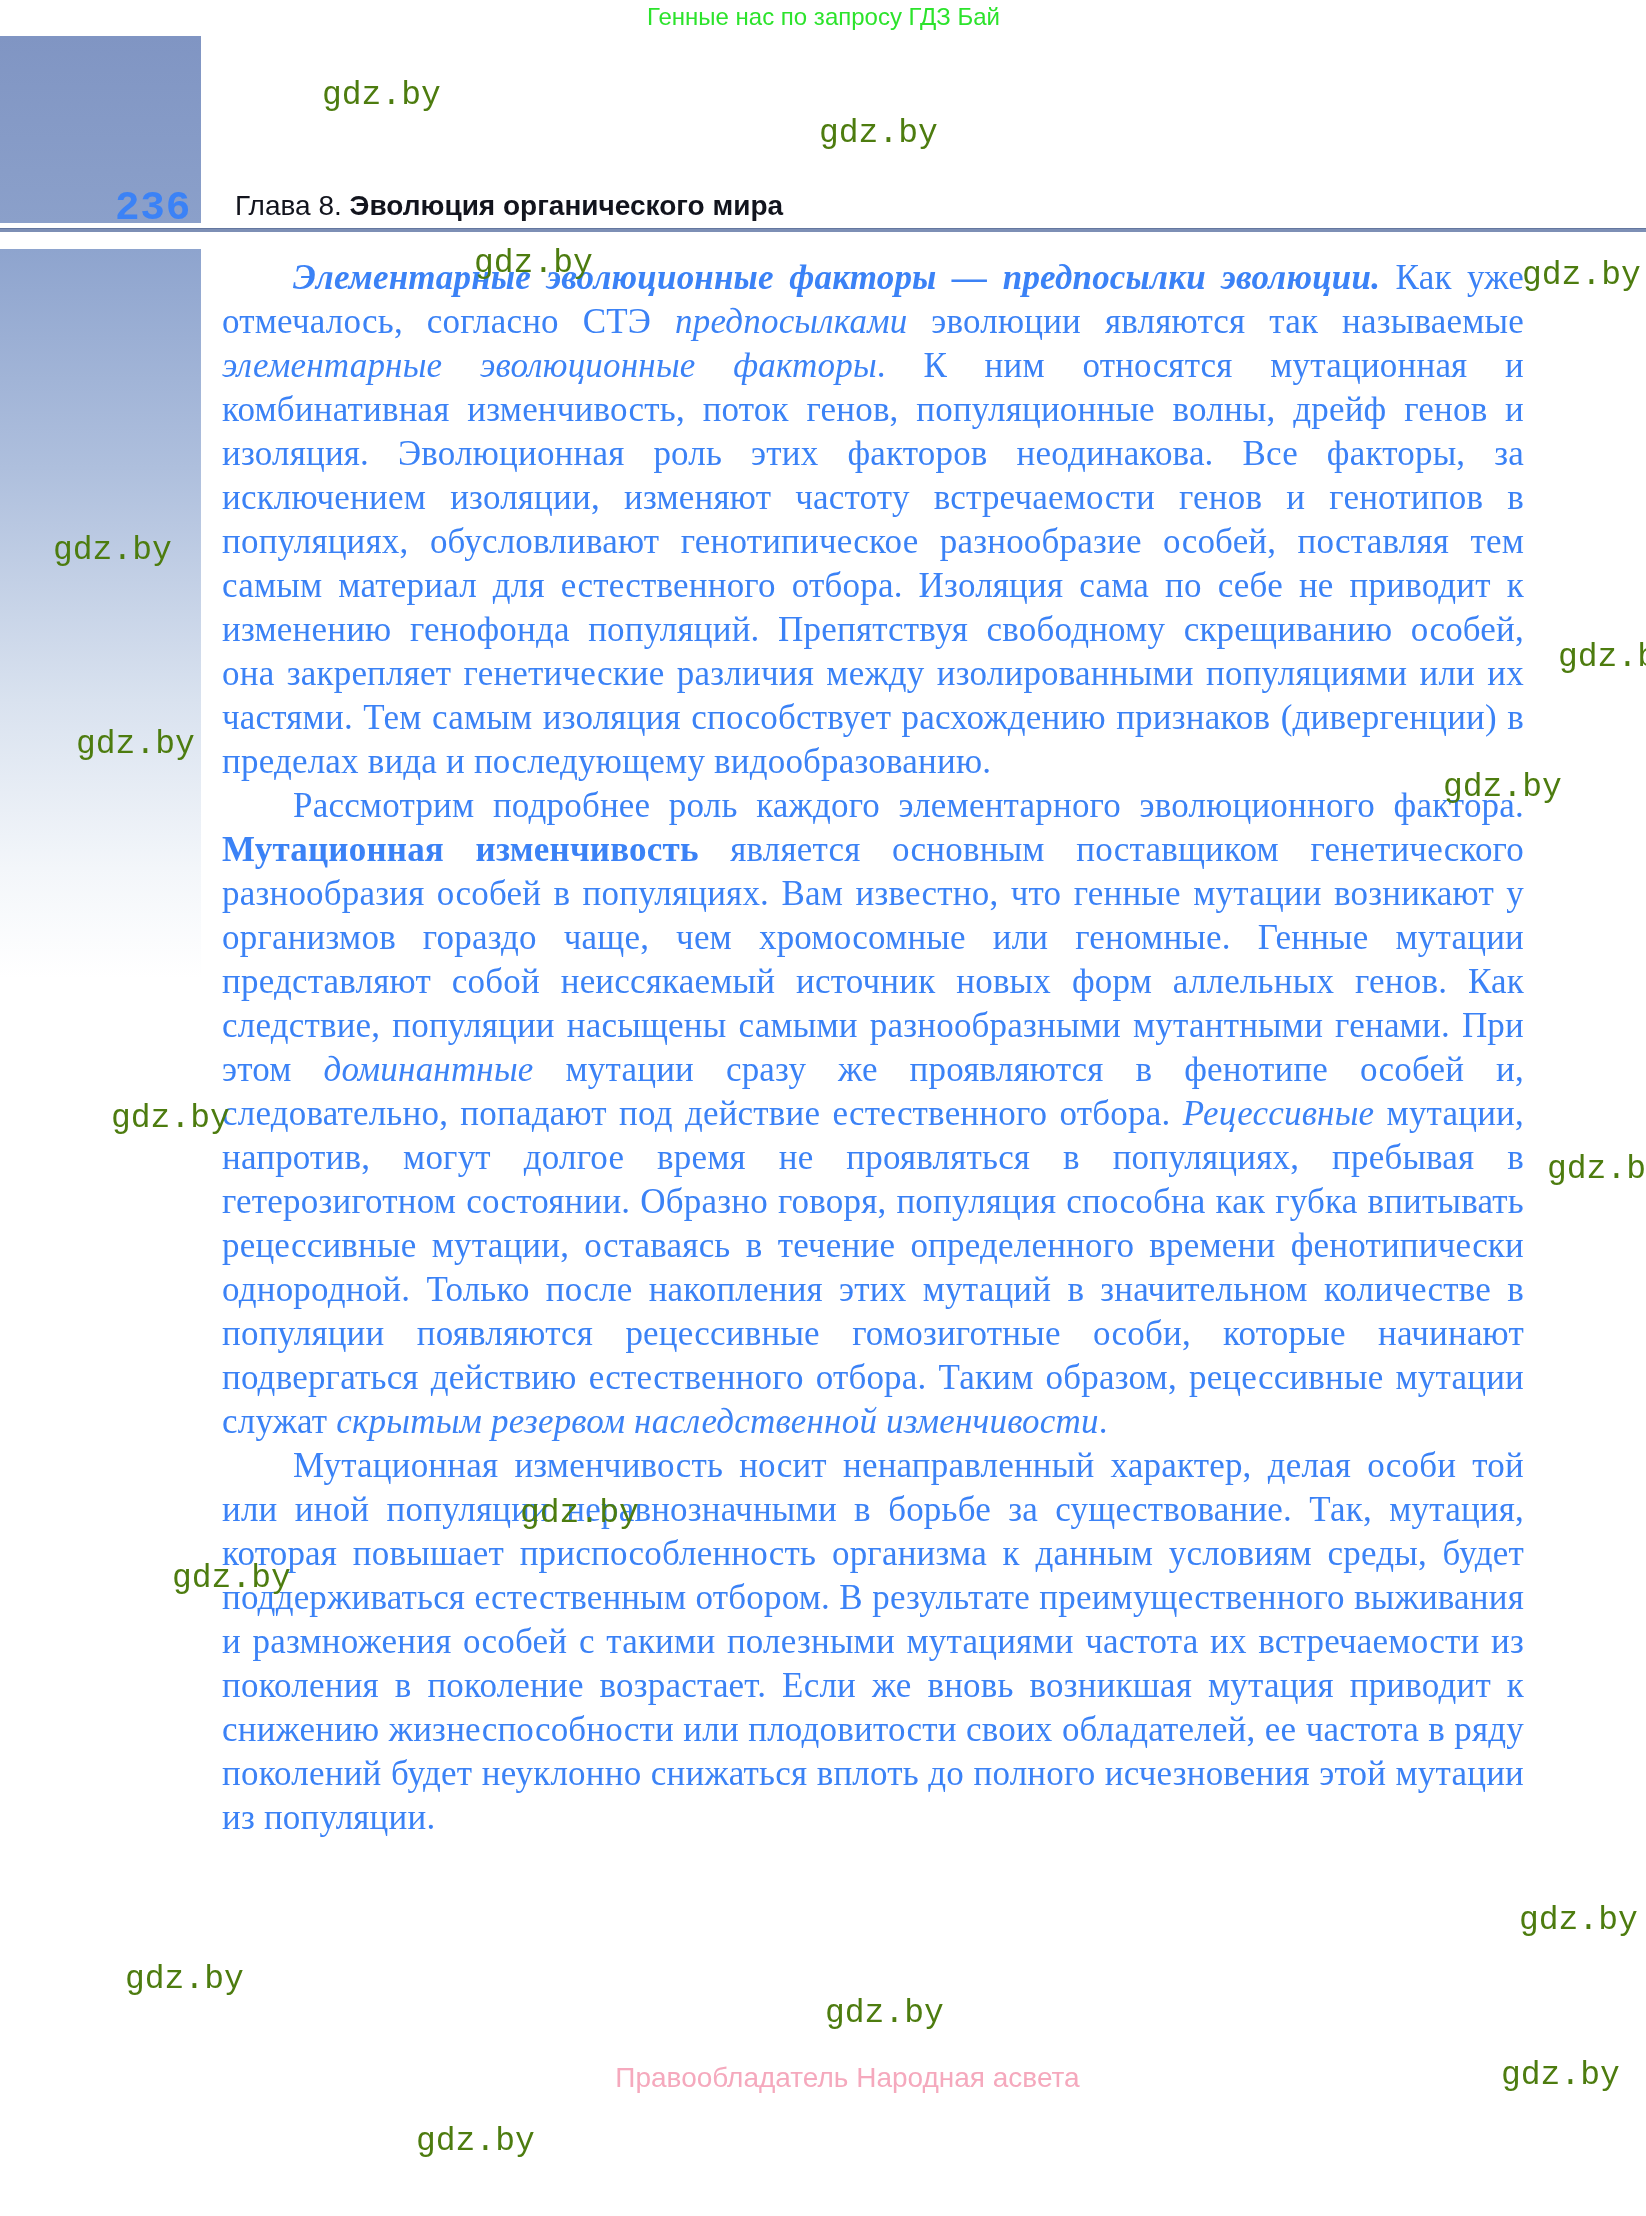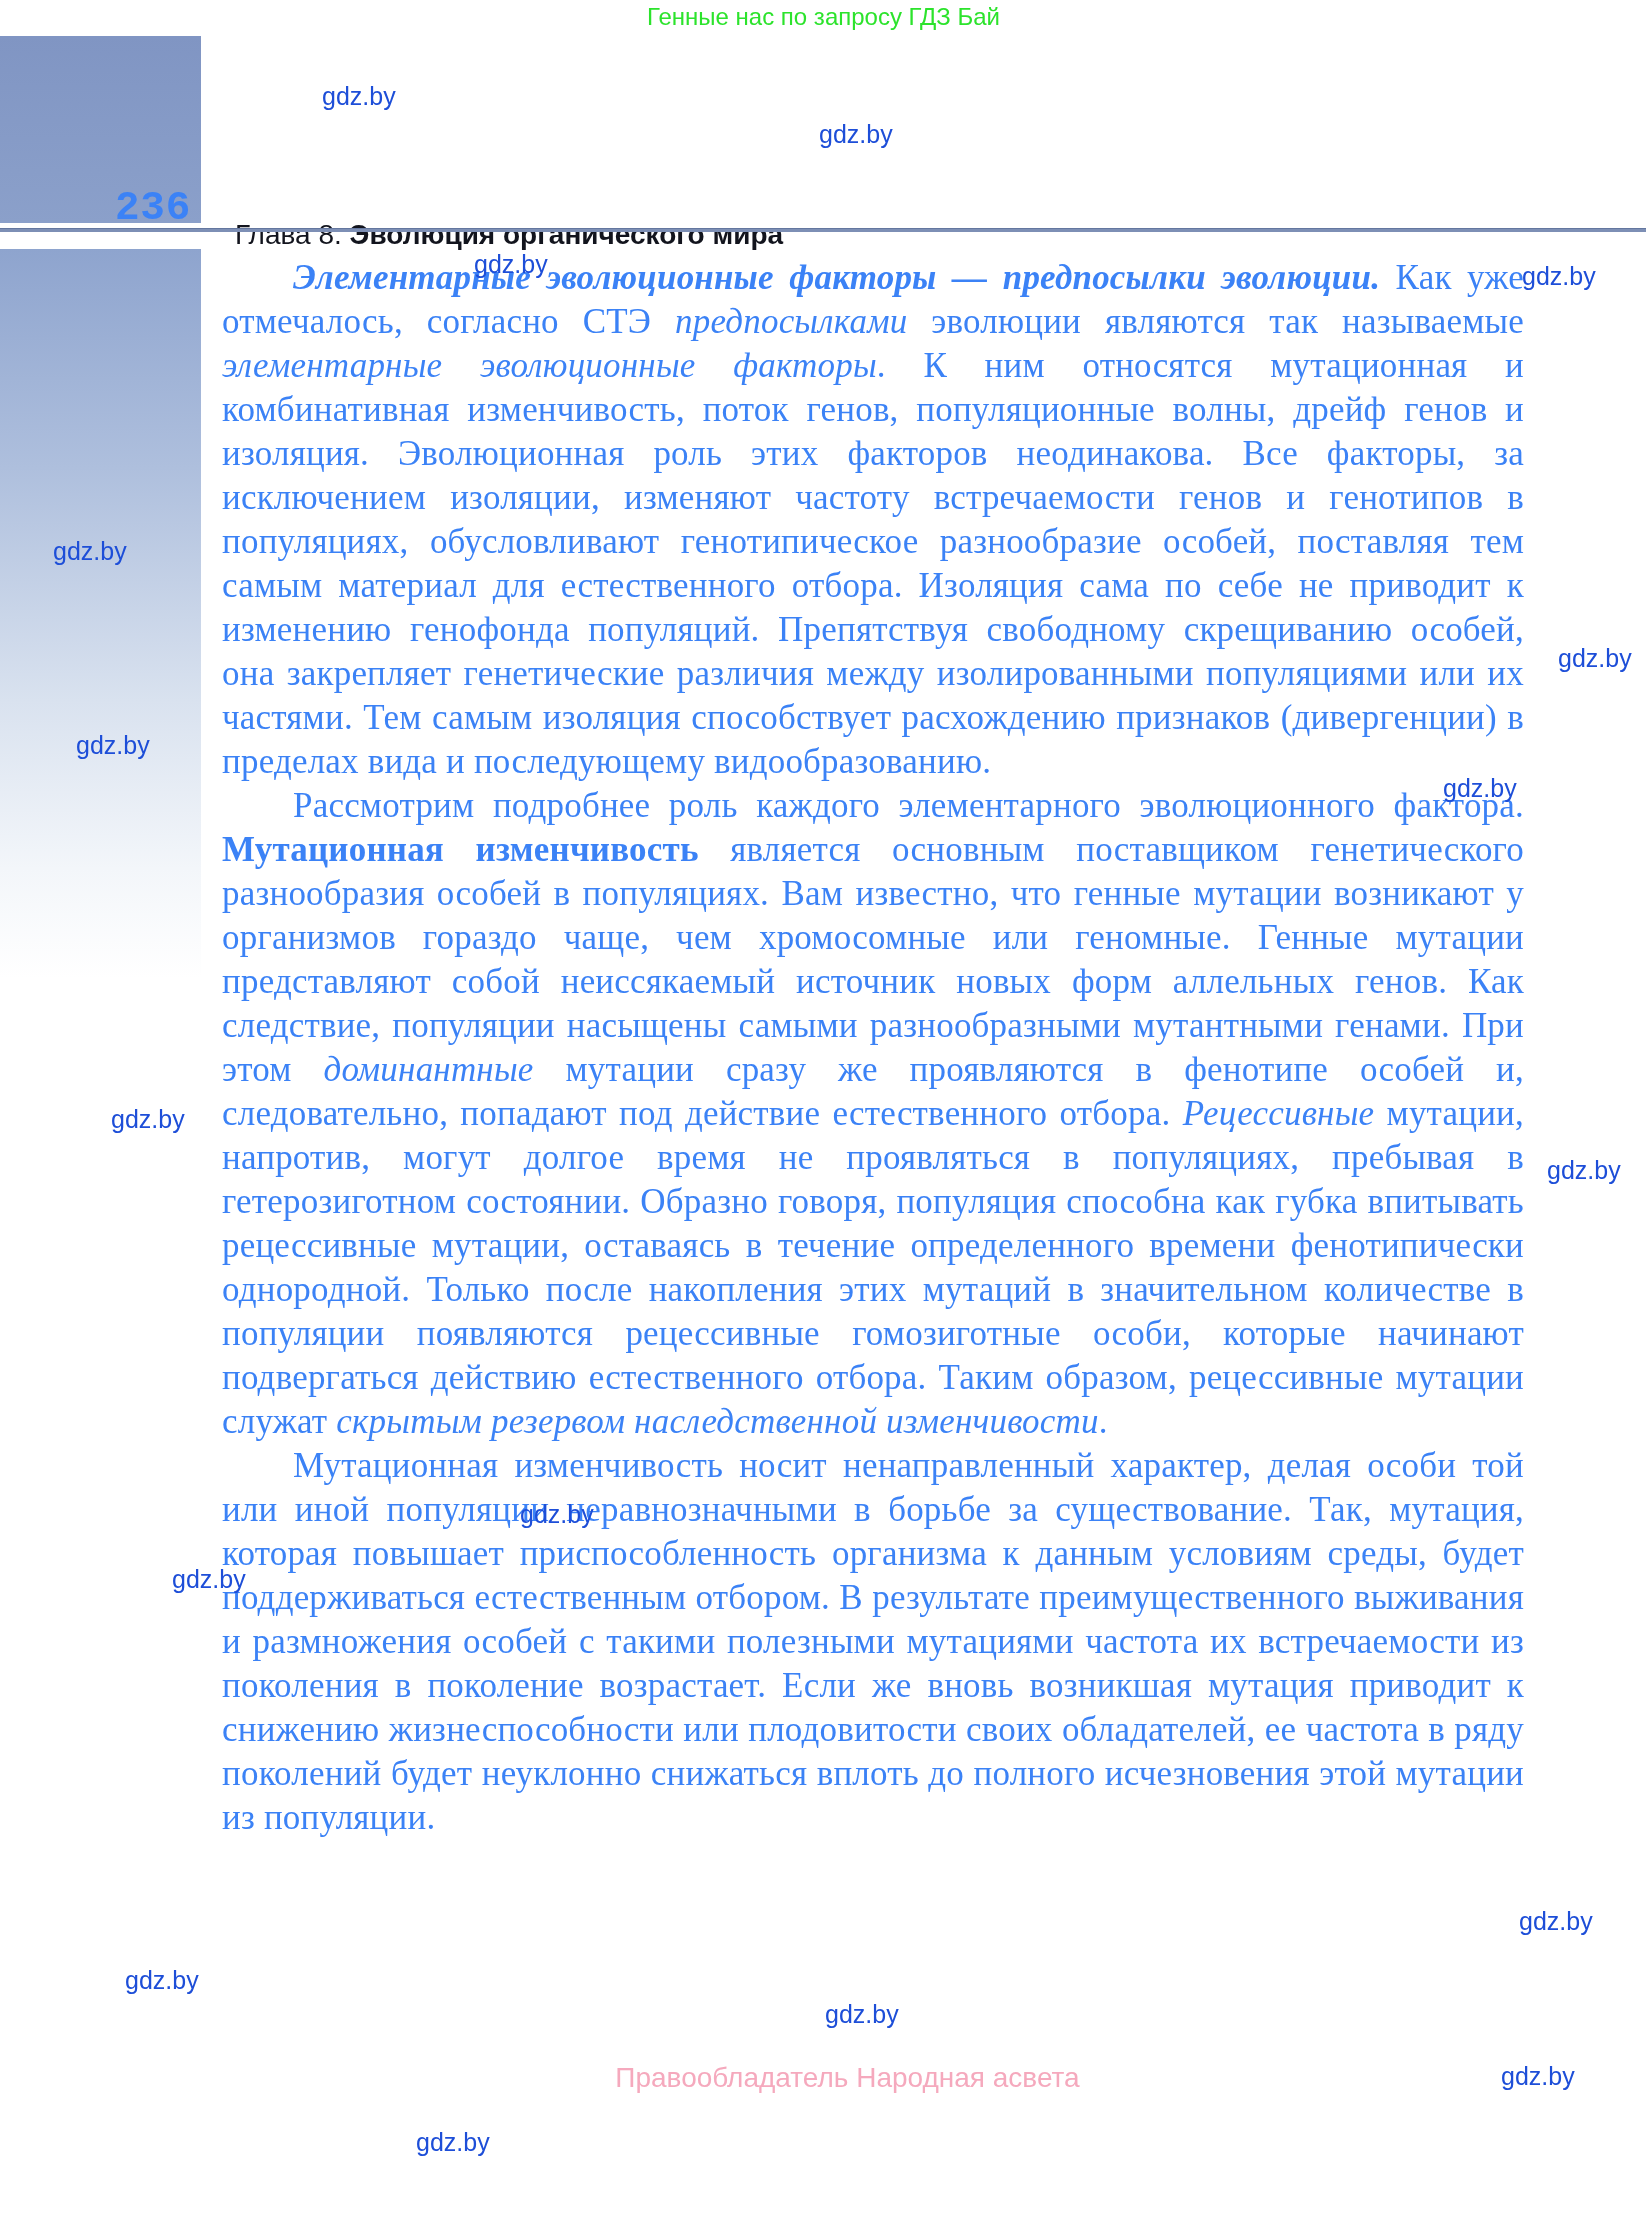--- a/index.html
+++ b/index.html
@@ -31,21 +31,21 @@
   .page-number{
     position:absolute;left:108px;top:185px;width:90px;
     text-align:center;
     font-size:41px;font-weight:700;letter-spacing:0.8px;
     color:#3b82f6;
     font-family:Liberation Mono, monospace;
   }
   .chapter{
     position:absolute;left:235px;top:189px;
     font-size:28px;line-height:34px;
-    color:#12141d;white-space:nowrap;margin-top:29px;
+    color:#12141d;white-space:nowrap;
   }
   .chapter .t{font-weight:700;}
   .header-rule{
     position:absolute;left:0;top:228px;width:1647px;height:3.2px;
     background:var(--rule);
     border-top:0.8px solid #64779f;
   }
   
   .content{
     position:absolute;left:222px;top:256px;width:1302px;
@@ -55,23 +55,23 @@
     color:#3b82f6;
     text-align:justify;
   }
   .content p{margin:0;text-indent:71px;}
   .content .bi{font-weight:700;font-style:italic;}
   .content .b{font-weight:700;margin-top:48px;}
   .content .i{font-style:italic;}
   
   .wm{
     position:absolute;
-    font-family:Liberation Sans, sans-serif;
-    font-size:25px;line-height:26.6px;
-    color:#1d4ed8;white-space:nowrap;
+    font-family:Liberation Mono, monospace;
+    font-size:33px;line-height:26.6px;
+    color:#4d7c0f;white-space:nowrap;
   }
   
   .copyright{
     position:absolute;left:0;top:2057px;width:100%;
     text-align:center;
     font-size:28px;line-height:42px;
     color:var(--pink);
     font-family:"Liberation Sans", sans-serif;
     padding-left:24px;
   }

